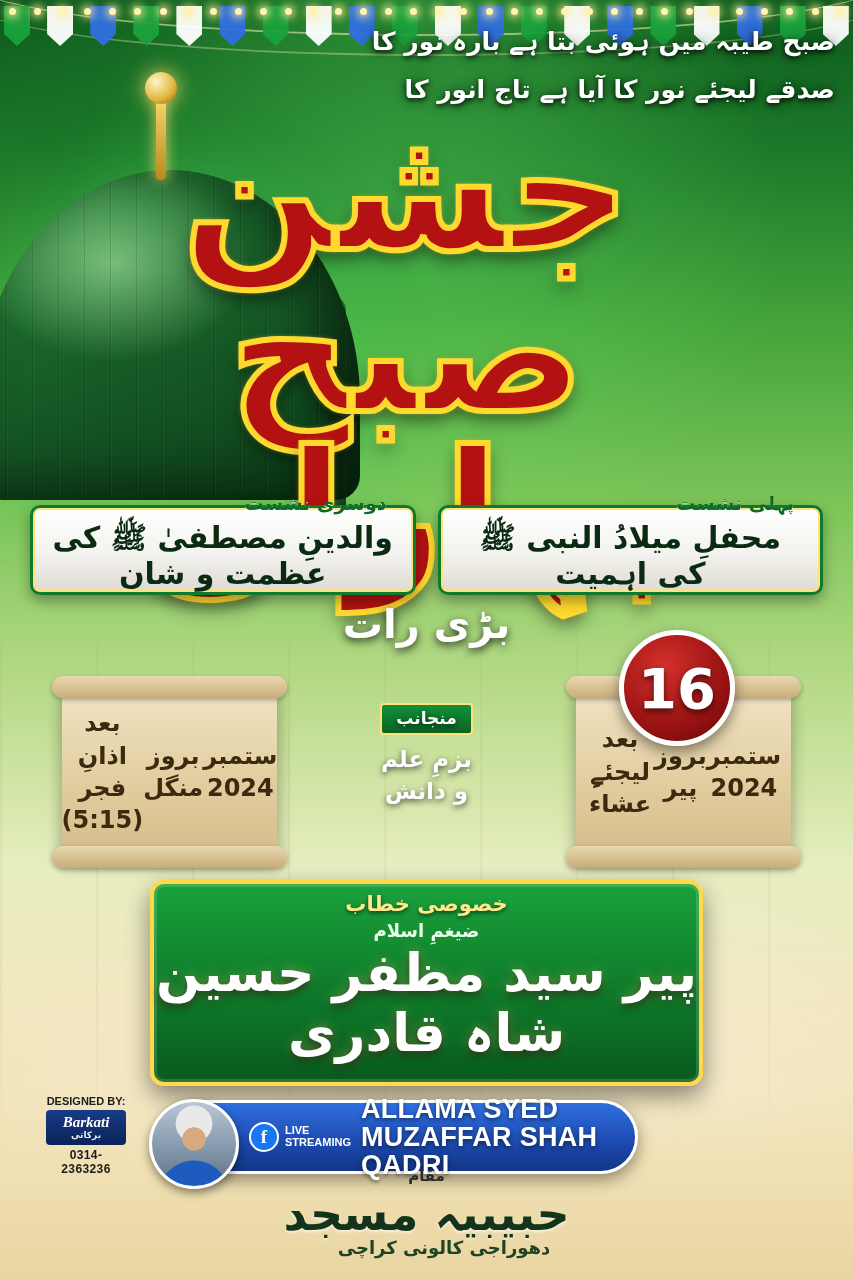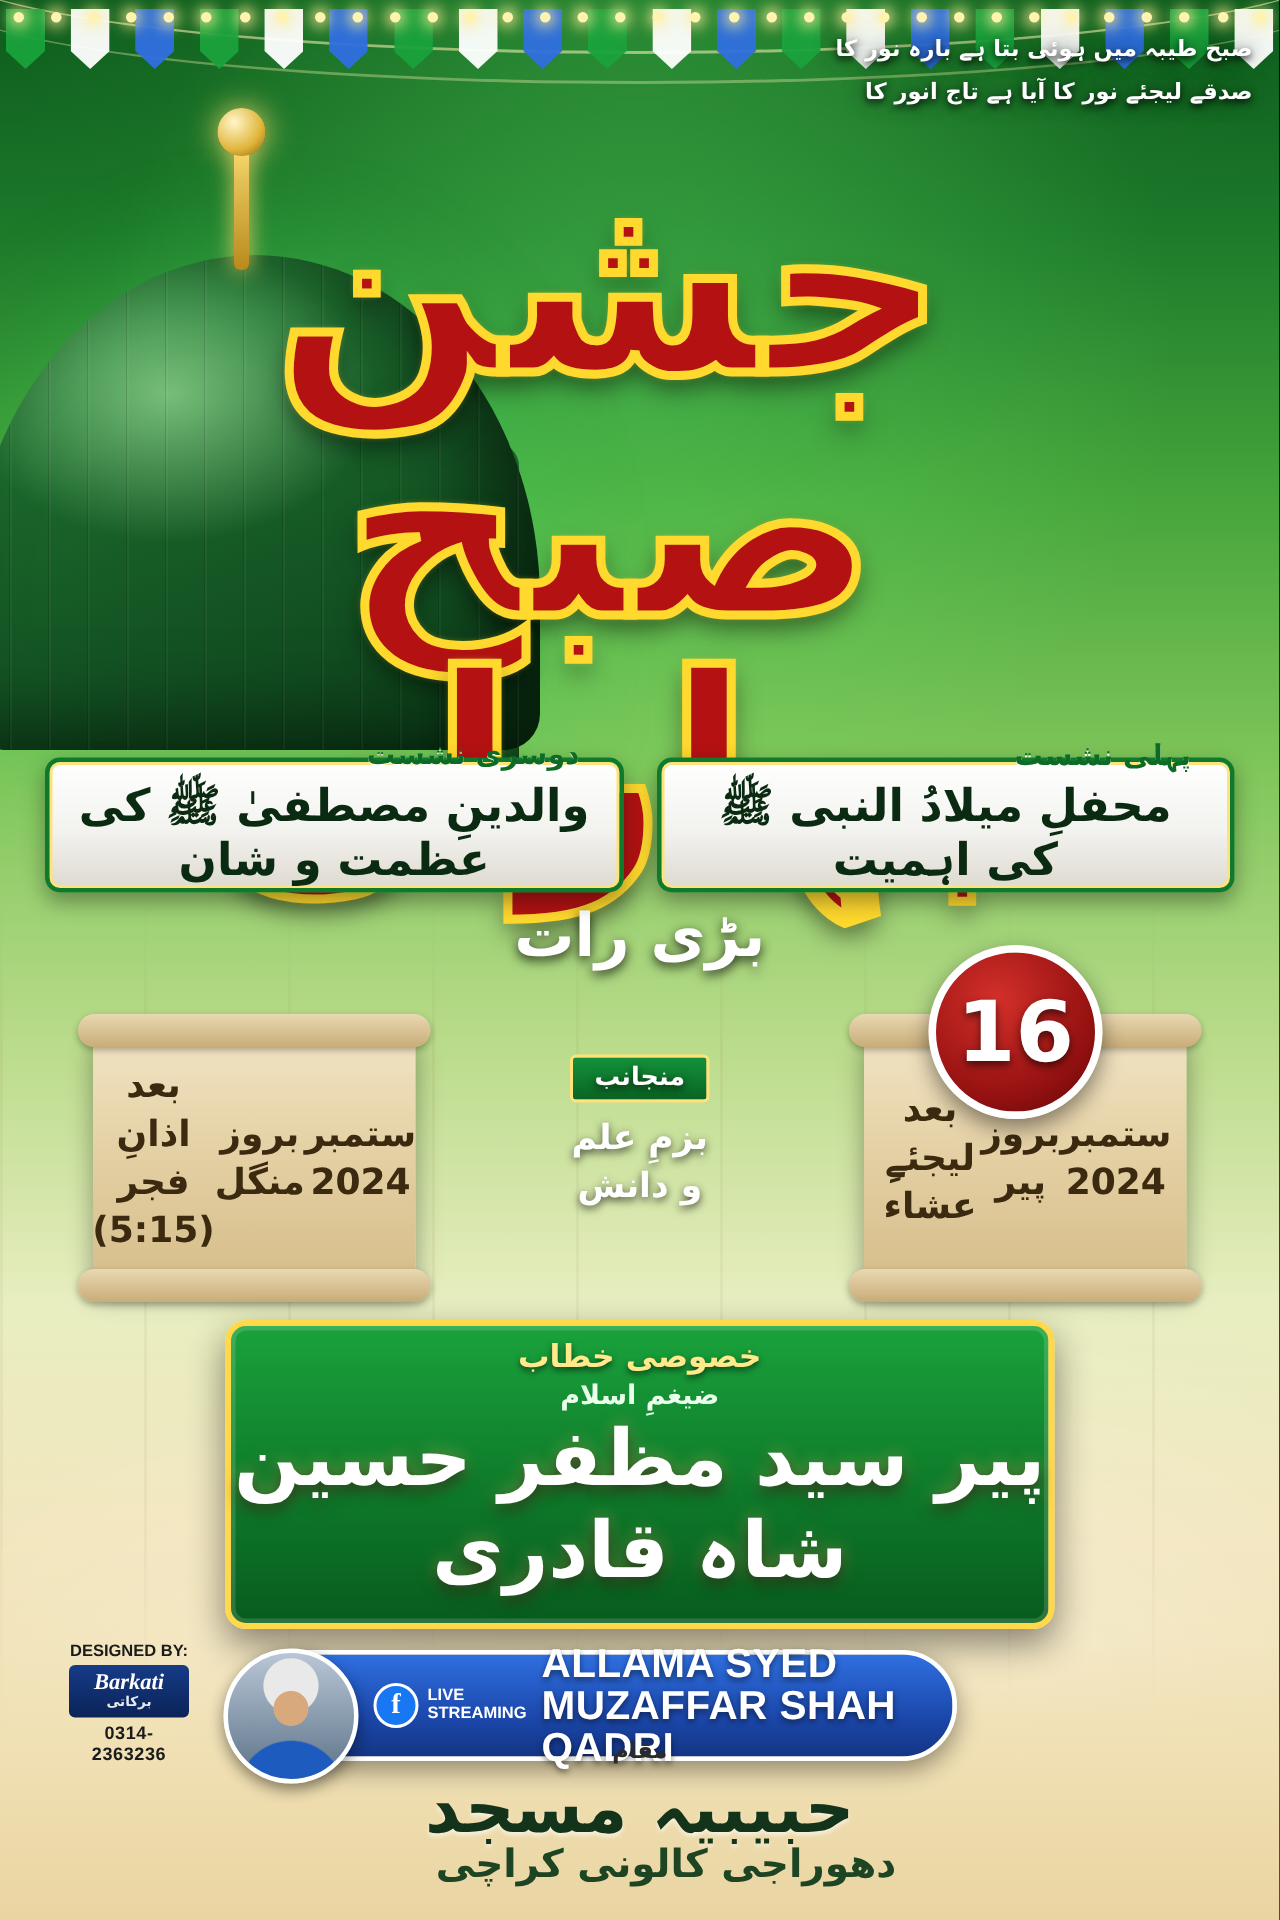--- a/index.html
+++ b/index.html
@@ -149,21 +149,21 @@
 
   
   .couplet {
     position: absolute;
     top: 18px;
     right: 18px;
     width: 540px;
     text-align: right;
     color: #ffffff;
     text-shadow: 0 2px 5px rgba(0,0,0,.85), 0 0 14px rgba(0,0,0,.6);
-    font-size: 15px;
+    font-size: 25px;
     line-height: 1.9;
     letter-spacing: .5px;
   }
 
   
   .title-block {
     position: absolute;
     top: 110px;
     left: 0; right: 0;
     text-align: center;
@@ -446,21 +446,21 @@
     margin-bottom: 2px;
   }
   .venue-line {
     font-size: 46px;
     font-weight: bold;
     color: #13331a;
     text-shadow: 0 2px 3px rgba(255,255,255,.6);
     letter-spacing: 1px;
   }
   .venue-sub {
-    font-size: 26px;
+    font-size: 18px;
     color: #1d4423;
     margin-top: -4px;
     padding-left: 35px;
   }
 </style>
 </head>
 <body>
 
 <div class="poster">
 

